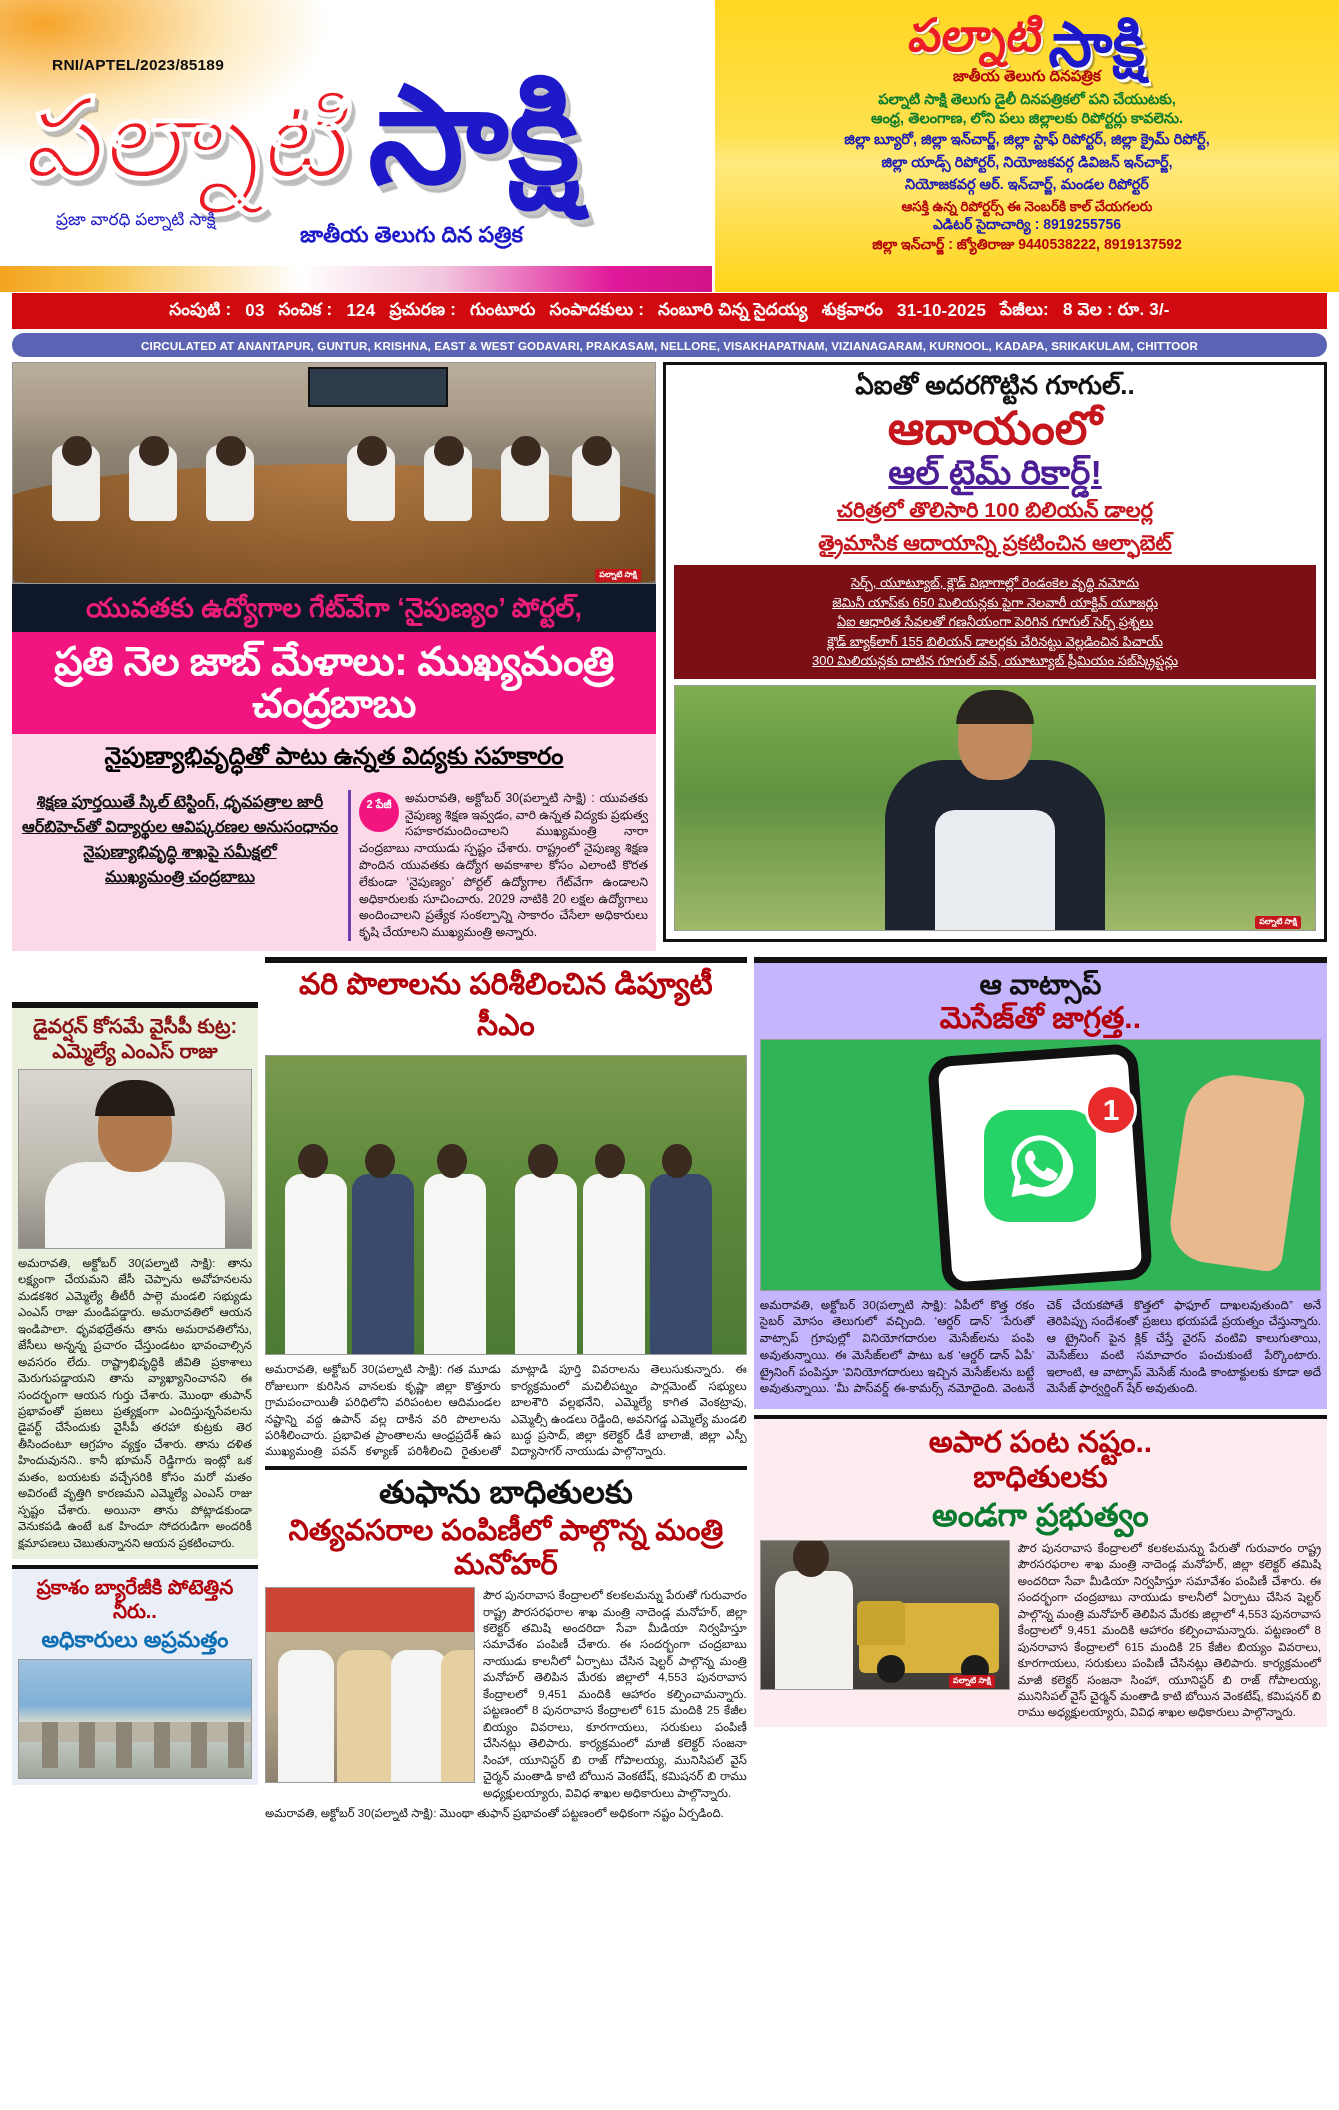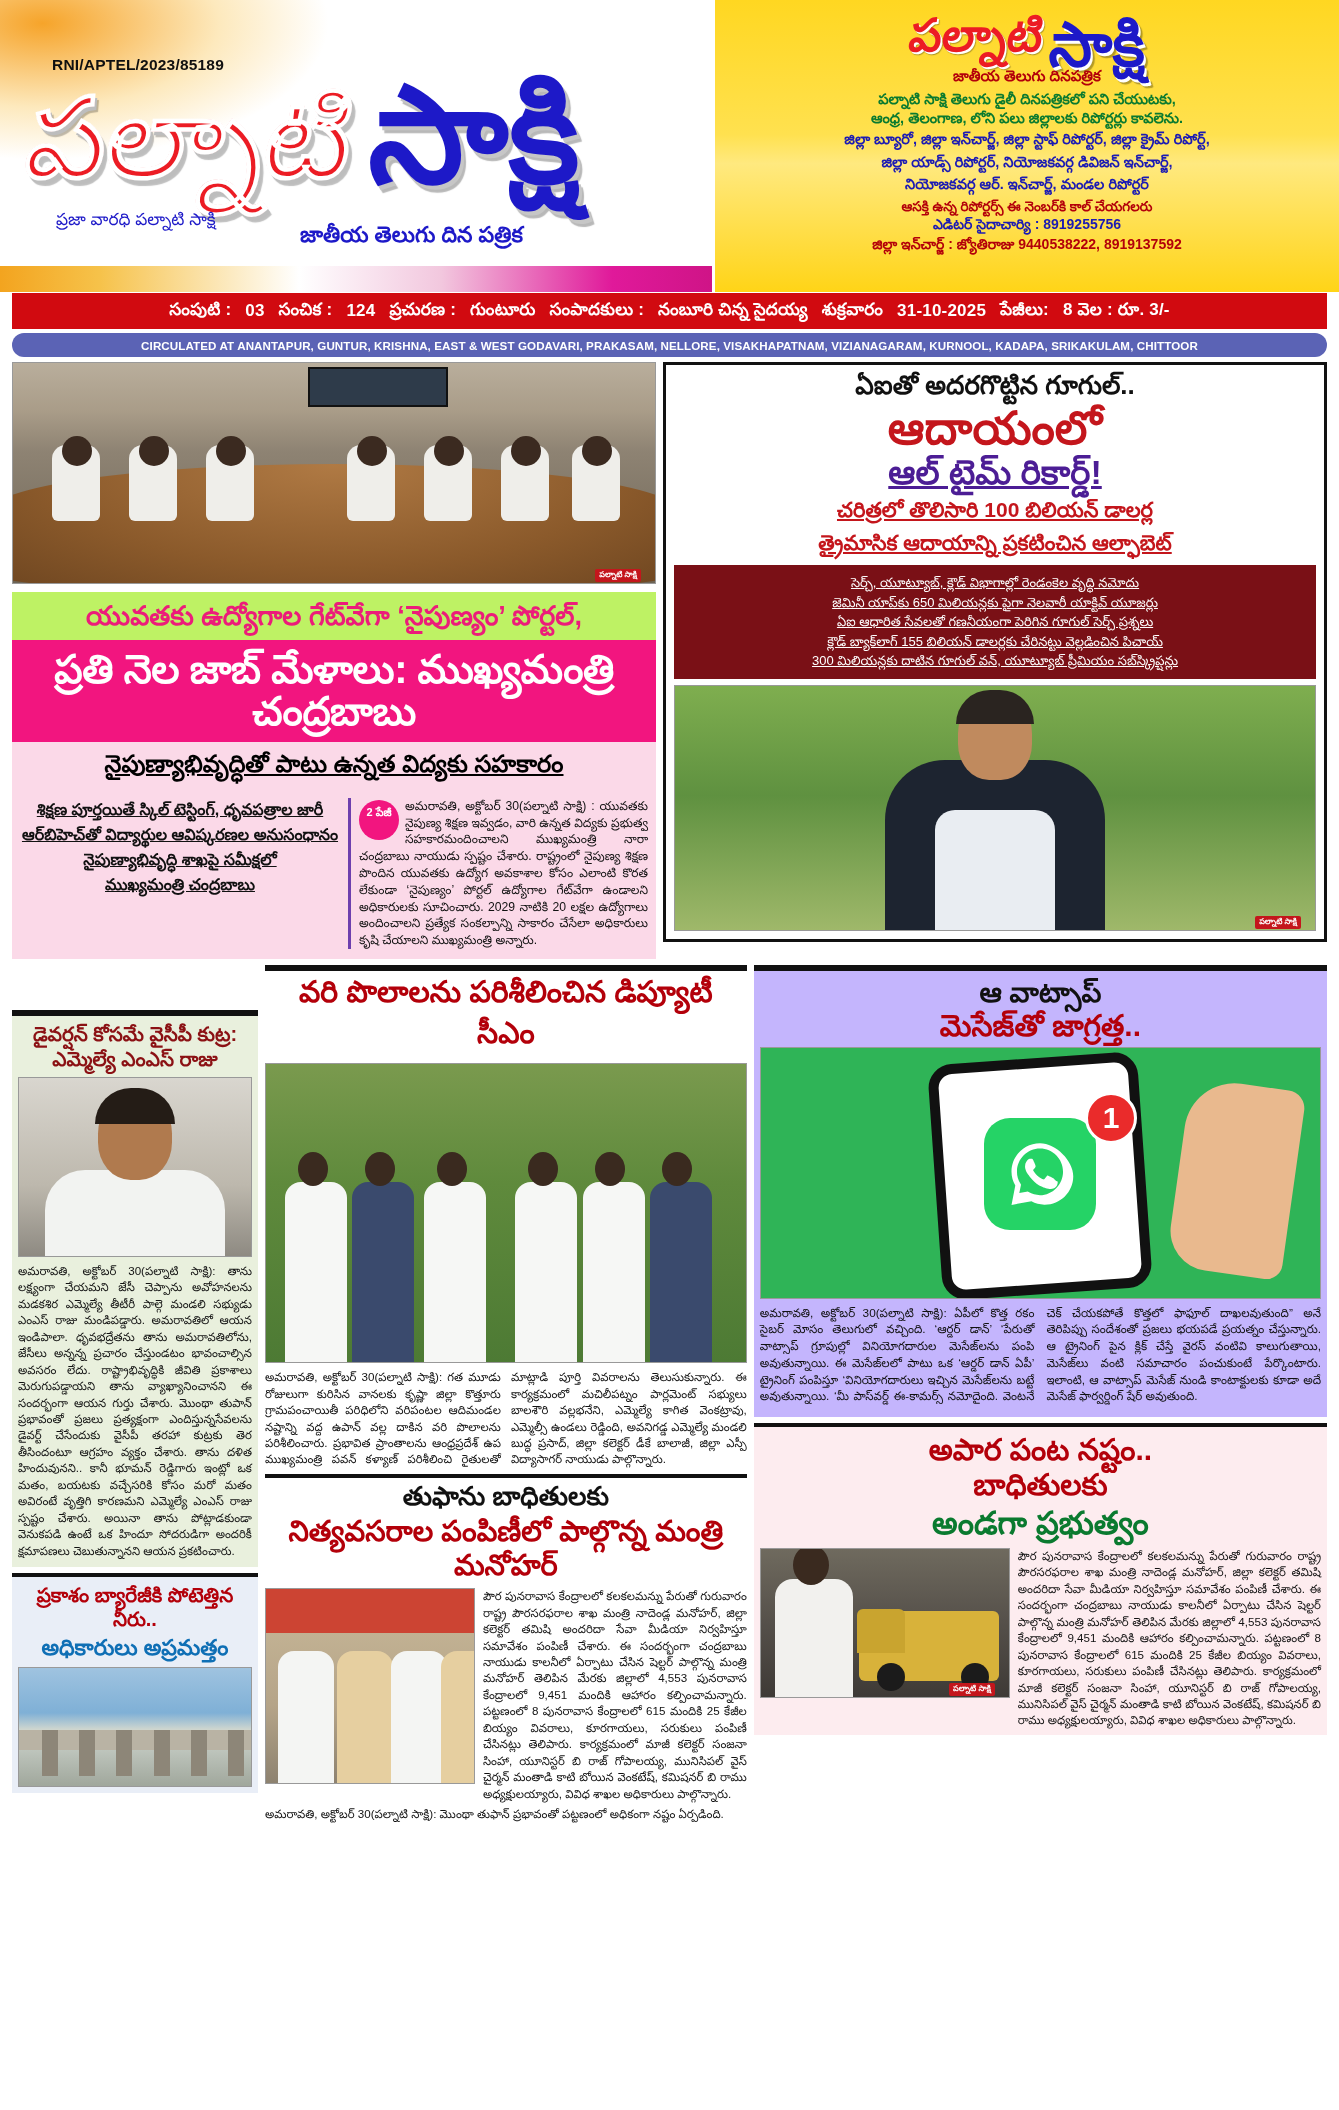--- a/index.html
+++ b/index.html
@@ -150,23 +150,23 @@
   .photo-conf { height: 222px; background:
      linear-gradient(180deg,#b9ae9c 0%, #a99c88 22%, #8e8373 40%, #6d6455 100%); }
   .conf-screen { position:absolute; left:46%; top:4px; width:140px; height:40px; background:#2e3b4a; border:2px solid #111; }
   .conf-table { position:absolute; left:-4%; top:46%; width:108%; height:56%;
      background: radial-gradient(ellipse at 50% 0%, #b07a44 0%, #8b5a2b 60%, #6d4520 100%);
      border-radius: 50% 50% 20% 20% / 40% 40% 12% 12%; }
   .conf-p { position:absolute; bottom:28%; width:48px; height:76px; background:#efeeea; border-radius:14px 14px 6px 6px; }
   .conf-h { position:absolute; width:30px; height:30px; border-radius:50%; background:#3b2a20; }
 
   .lead-kicker {
-    background: #bef264; color: #ec1c7a;
+    background: #0f172a; color: #ec1c7a;
     text-align: center; font-size: 27px; font-weight: bold;
-    padding: 10px 4px 8px; line-height: 1.1; margin-top: 8px;
+    padding: 10px 4px 8px; line-height: 1.1;
   }
   .lead-head {
     background: #f2157f; color: #fff;
     text-align: center; font-size: 40px; font-weight: bold;
     padding: 8px 4px 10px; line-height: 1.05;
     letter-spacing: -.5px;
   }
   .lead-sub {
     background: #fbd9e8; color: #000;
     text-align: center; font-size: 24px; font-weight: bold;
@@ -262,21 +262,21 @@
 
   .prak-box { background:#e9eef7; padding: 6px; border-top: 4px solid #111; margin-top: 6px; }
   .prak-h1 { font-size: 20px; font-weight:bold; color:#b3000a; text-align:center; line-height:1.2; }
   .prak-h2 { font-size: 22px; font-weight:bold; color:#0f6fb5; text-align:center; line-height:1.2; margin-top:4px;}
   .photo-dam { height: 120px; margin-top:6px; position:relative; overflow:hidden;
     background: linear-gradient(180deg,#9fc3e0 0%, #7fb0d6 38%, #cfd6cf 52%, #a0a79c 100%); }
   .dam-wall { position:absolute; left:0; right:0; top:52%; height:20px; background:#b9b3a4; }
   .dam-gate { position:absolute; top:52%; width:16px; height:46px; background:#8d8678; }
 
   .storm-head { border-top: 4px solid #111; margin-top: 6px; padding-top: 4px; }
-  .storm-h1 { font-size: 26px; font-weight:bold; color:#111; text-align:center; line-height:1.15; }
+  .storm-h1 { font-size: 32px; font-weight:bold; color:#111; text-align:center; line-height:1.15; }
   .storm-h2 { font-size: 29px; font-weight:bold; color:#b3000a; text-align:center; line-height:1.18; margin-top:2px;}
   .storm-row { display:flex; gap:8px; margin-top:6px; }
   .photo-storm { width: 210px; height: 196px; position:relative; overflow:hidden;
     background: linear-gradient(180deg,#c9b999 0%, #b5a488 60%, #8d8270 100%); }
   .storm-banner { position:absolute; left:0; top:0; width:100%; height:44px; background:#c43; }
   .storm-p { position:absolute; bottom:0; width:56px; height:132px; background:#f4f5f3; border-radius:16px 16px 0 0;}
   .storm-p.s { background:#e6cfa0; }
   .storm-text { flex:1; font-size: 11.6px; line-height: 1.42; color:#111; text-align:justify; }
 
   .crops-box { background:#fdecef; padding: 6px; border-top: 4px solid #111; margin-top: 6px; }

